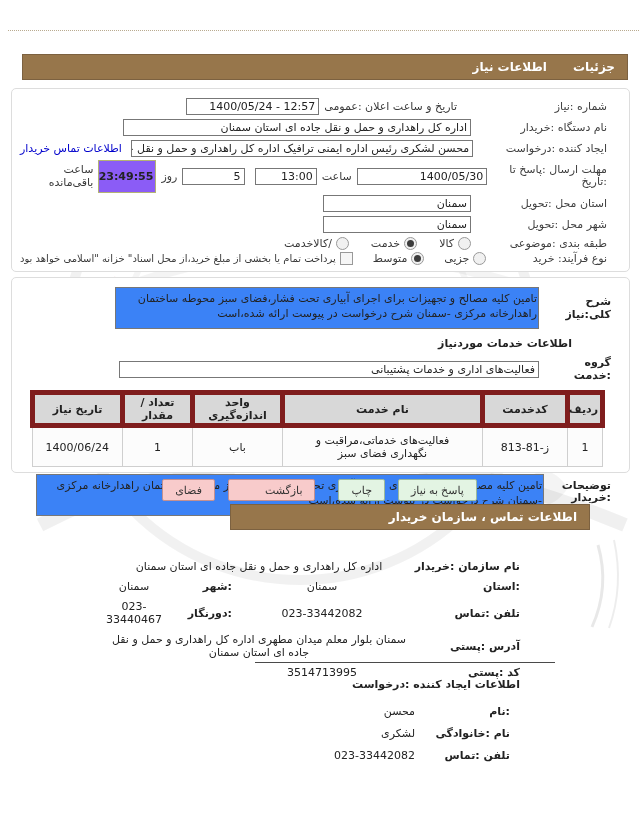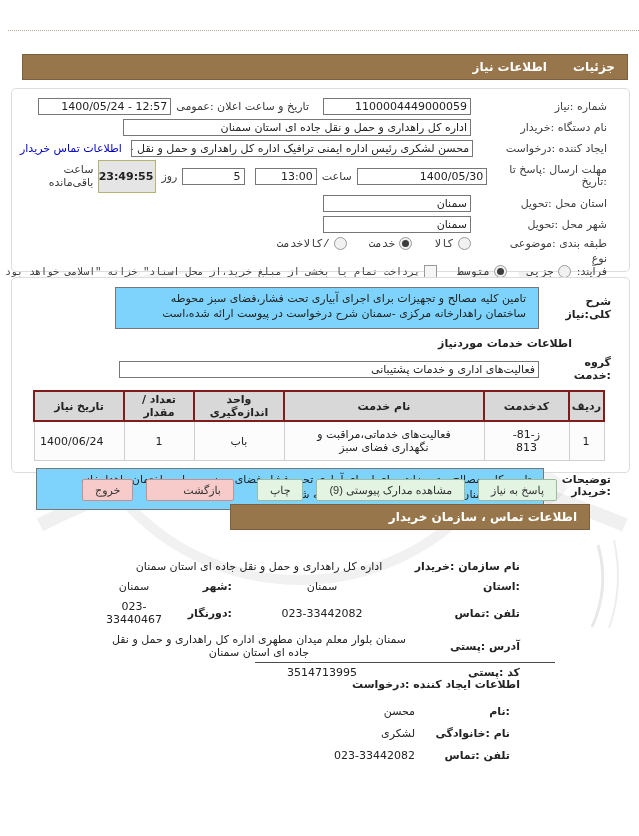--- a/index.html
+++ b/index.html
@@ -34,46 +34,46 @@
   .row{display:flex;align-items:center;margin-bottom:4px;}
   .lblcol{width:150px;text-align:right;padding-left:6px;box-sizing:border-box;padding-right:14px;color:#3f3f3f;}
   .lblcol.two{line-height:12px;text-align:right;}
   .lbl-b{font-weight:bold;color:#222;}
   .input{
     background:#fff;border:1px solid #777;height:15px;line-height:15px;
     padding:0 3px;box-sizing:content-box;overflow:hidden;white-space:nowrap;
     font-size:11px;color:#222;
   }
   .ta{
-    background:#7dd3fc;border:1px solid #777;padding:3px 12px;box-sizing:border-box;
+    background:#3b82f6;border:1px solid #777;padding:3px 1px;box-sizing:border-box;
     font-size:11px;color:#222;line-height:15px;text-align:right;overflow:hidden;
   }
   .w140{width:140px;} .w112{width:112px;padding-left:16px;} .w340{width:340px;} .w62{width:62px;}
   .countdown{
-    width:52px;text-align:center;font-weight:bold;background:#e5e5e5;
+    width:52px;text-align:center;font-weight:bold;background:#8b5cf6;
     border:1px solid #b3b374;height:15px;line-height:15px;padding:8px 2px;color:#222;
   }
   .sep-lbl{margin:0 5px;}
   .link{color:#0000cc;cursor:pointer;margin-right:9px;white-space:nowrap;}
   
   .radio{width:11px;height:11px;border:1px solid #999;border-radius:50%;background:#f1f1f1;
     display:inline-block;position:relative;flex:none;margin-left:4px;cursor:pointer;}
   .radio.sel::after{content:"";position:absolute;left:2px;top:2px;right:2px;bottom:2px;
     background:#3c3c3c;border-radius:50%;}
   .checkbox{width:11px;height:11px;border:1px solid #999;background:#f6f6f6;display:inline-block;
     flex:none;margin-left:4px;cursor:pointer;}
   .optset{display:flex;align-items:center;gap:22px;}
-  .opt{display:flex;align-items:center;font-family:Liberation Mono, monospace;}
+  .opt{display:flex;align-items:center;}
   .note-sm{font-size:10px;white-space:nowrap;}
   
   table.svc{border-collapse:collapse;margin:8px 16px 0 auto;width:570px;table-layout:fixed;}
-  table.svc th{background:#d8d8d8;border:2px solid #7f1d1d;font-weight:bold;height:20px;
+  table.svc th{background:#d8d8d8;border:5px solid #7f1d1d;font-weight:bold;height:20px;
     font-size:11px;padding:1px 2px;color:#222;}
   table.svc td{background:#fcfcfc;border:1px solid #cfcfcf;text-align:center;height:36px;
-    font-size:11px;padding:1px 20px;color:#222;}
+    font-size:11px;padding:1px 13px;color:#222;}
   .svc-heading{font-weight:bold;color:#222;margin:8px 49px 6px 0;}
   
   #btnrow{position:absolute;top:479px;left:0;right:0;display:flex;justify-content:center;gap:13px;}
   .btn{font-size:11px;height:22px;line-height:20px;padding:0 12px;border-radius:2px;
     box-sizing:border-box;cursor:pointer;color:#333;white-space:nowrap;}
   .btn.green{background:#e3f4e3;border:1px solid #9cba9c;}
   .btn.pink{background:#f8cbcb;border:1px solid #c49090;}
   .btn.mr{margin-right:10px;padding-left:36px;}
   
   #contact{position:absolute;top:560px;right:119px;width:412px;}
@@ -113,21 +113,20 @@
 
   <div class="bar" id="bar-top">
     <span class="tab">جزئیات</span>
     <span class="gap"></span>
     <span class="tab">اطلاعات نیاز</span>
   </div>
 
   <div class="panel" id="panelA">
     <div class="row">
       <span class="lblcol">شماره :نیاز</span>
-      <span class="input w140">1100004449000059</span>
       <span class="sep-lbl" style="margin-right:14px;">تاریخ و ساعت اعلان :عمومی</span>
       <span class="input w112">12:57 - 1400/05/24</span>
     </div>
     <div class="row">
       <span class="lblcol">نام دستگاه :خریدار</span>
       <span class="input w340">اداره کل راهداری و حمل و نقل جاده ای استان سمنان</span>
     </div>
     <div class="row">
       <span class="lblcol">ایجاد کننده :درخواست</span>
       <span class="input w340">محسن لشکری رئیس اداره ایمنی ترافیک اداره کل راهداری و حمل و نقل جاده ا</span>
@@ -234,24 +233,23 @@
       <span class="lblcol lbl-b two" style="width:77px;padding-right:10px;padding-top:6px;">
         <span>توضیحات</span><br>
         <span>:خریدار</span>
       </span>
       <span class="ta" style="width:508px;height:42px;">تامین کلیه مصالح و تجهیزات برای اجرای آبیاری تحت فشار،فضای سبز محوطه ساختمان راهدارخانه مرکزی -سمنان شرح درخواست در پیوست ارائه شده،است</span>
     </div>
   </div>
 
   <div id="btnrow">
     <button class="btn green">پاسخ به نیاز</button>
-    <button class="btn green">مشاهده مدارک پیوستی (9)</button>
     <button class="btn green">چاپ</button>
     <button class="btn pink mr">بازگشت</button>
-    <button class="btn pink">خروج</button>
+    <button class="btn pink">فضای</button>
   </div>
 
   <div class="bar" id="bar-contact">
     <span>اطلاعات تماس ، سازمان خریدار</span>
   </div>
 
   <div id="contact">
     <div class="cgrid">
       <span class="cl">نام سازمان :خریدار</span>
       <span class="cv span3">اداره کل راهداری و حمل و نقل جاده ای استان سمنان</span>

